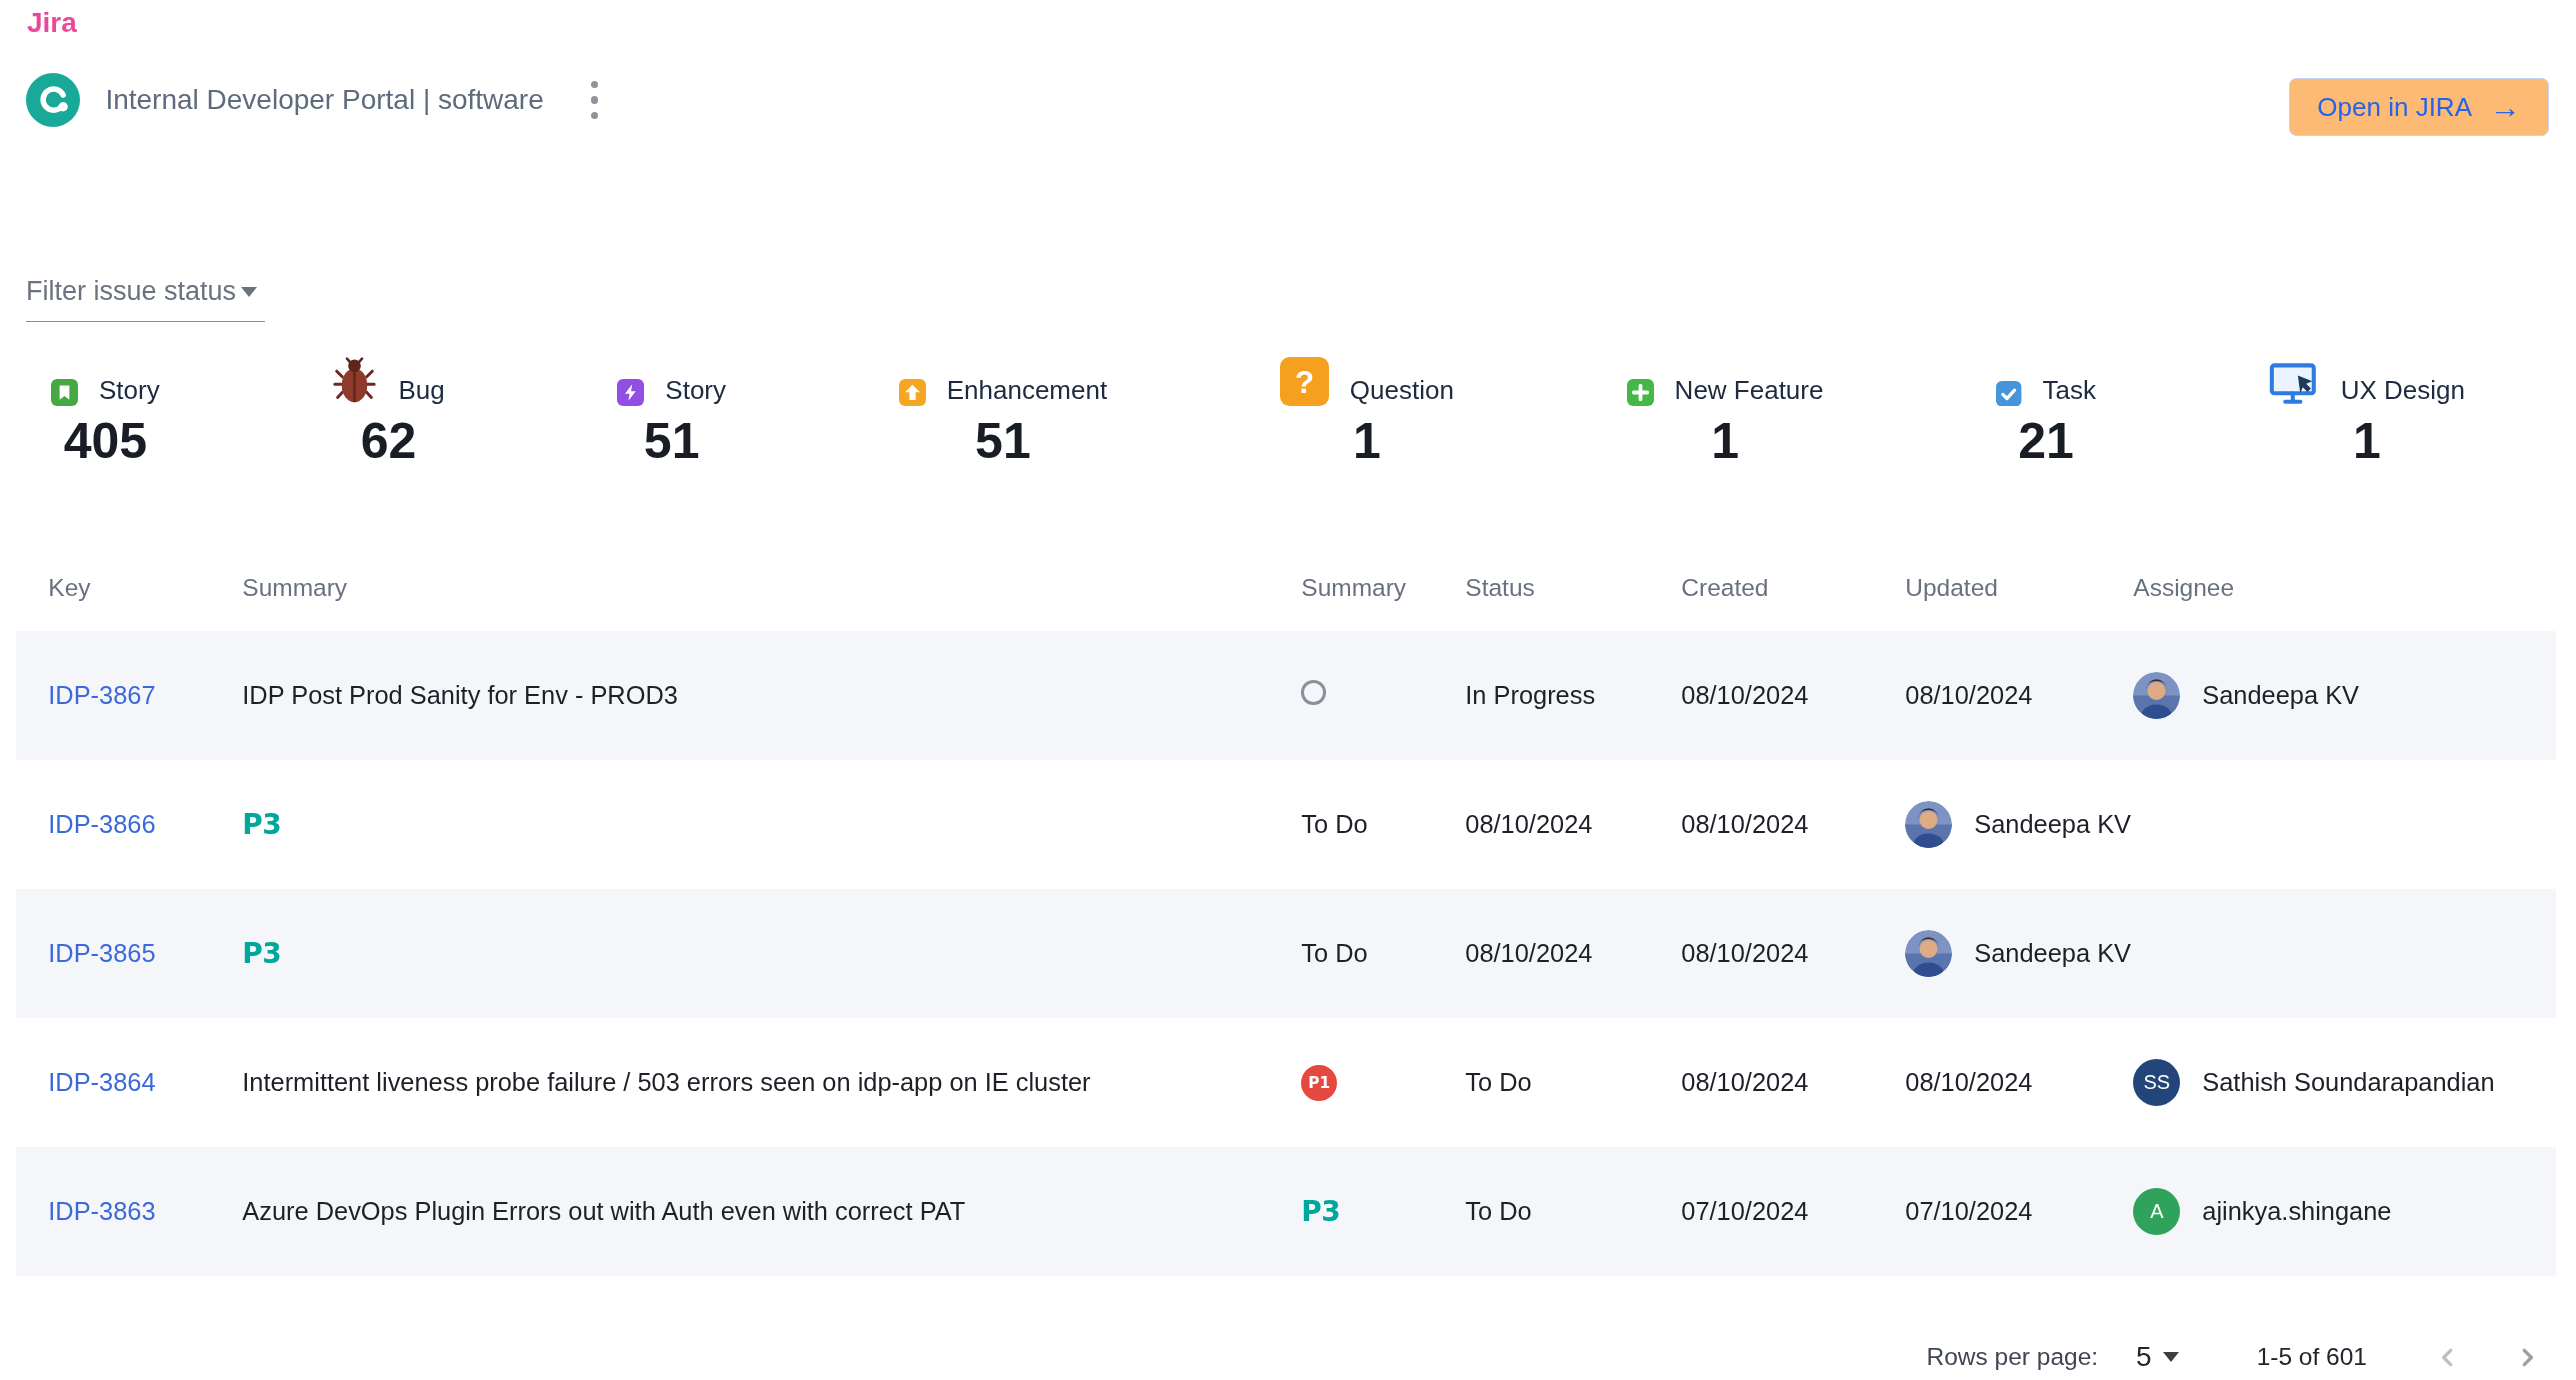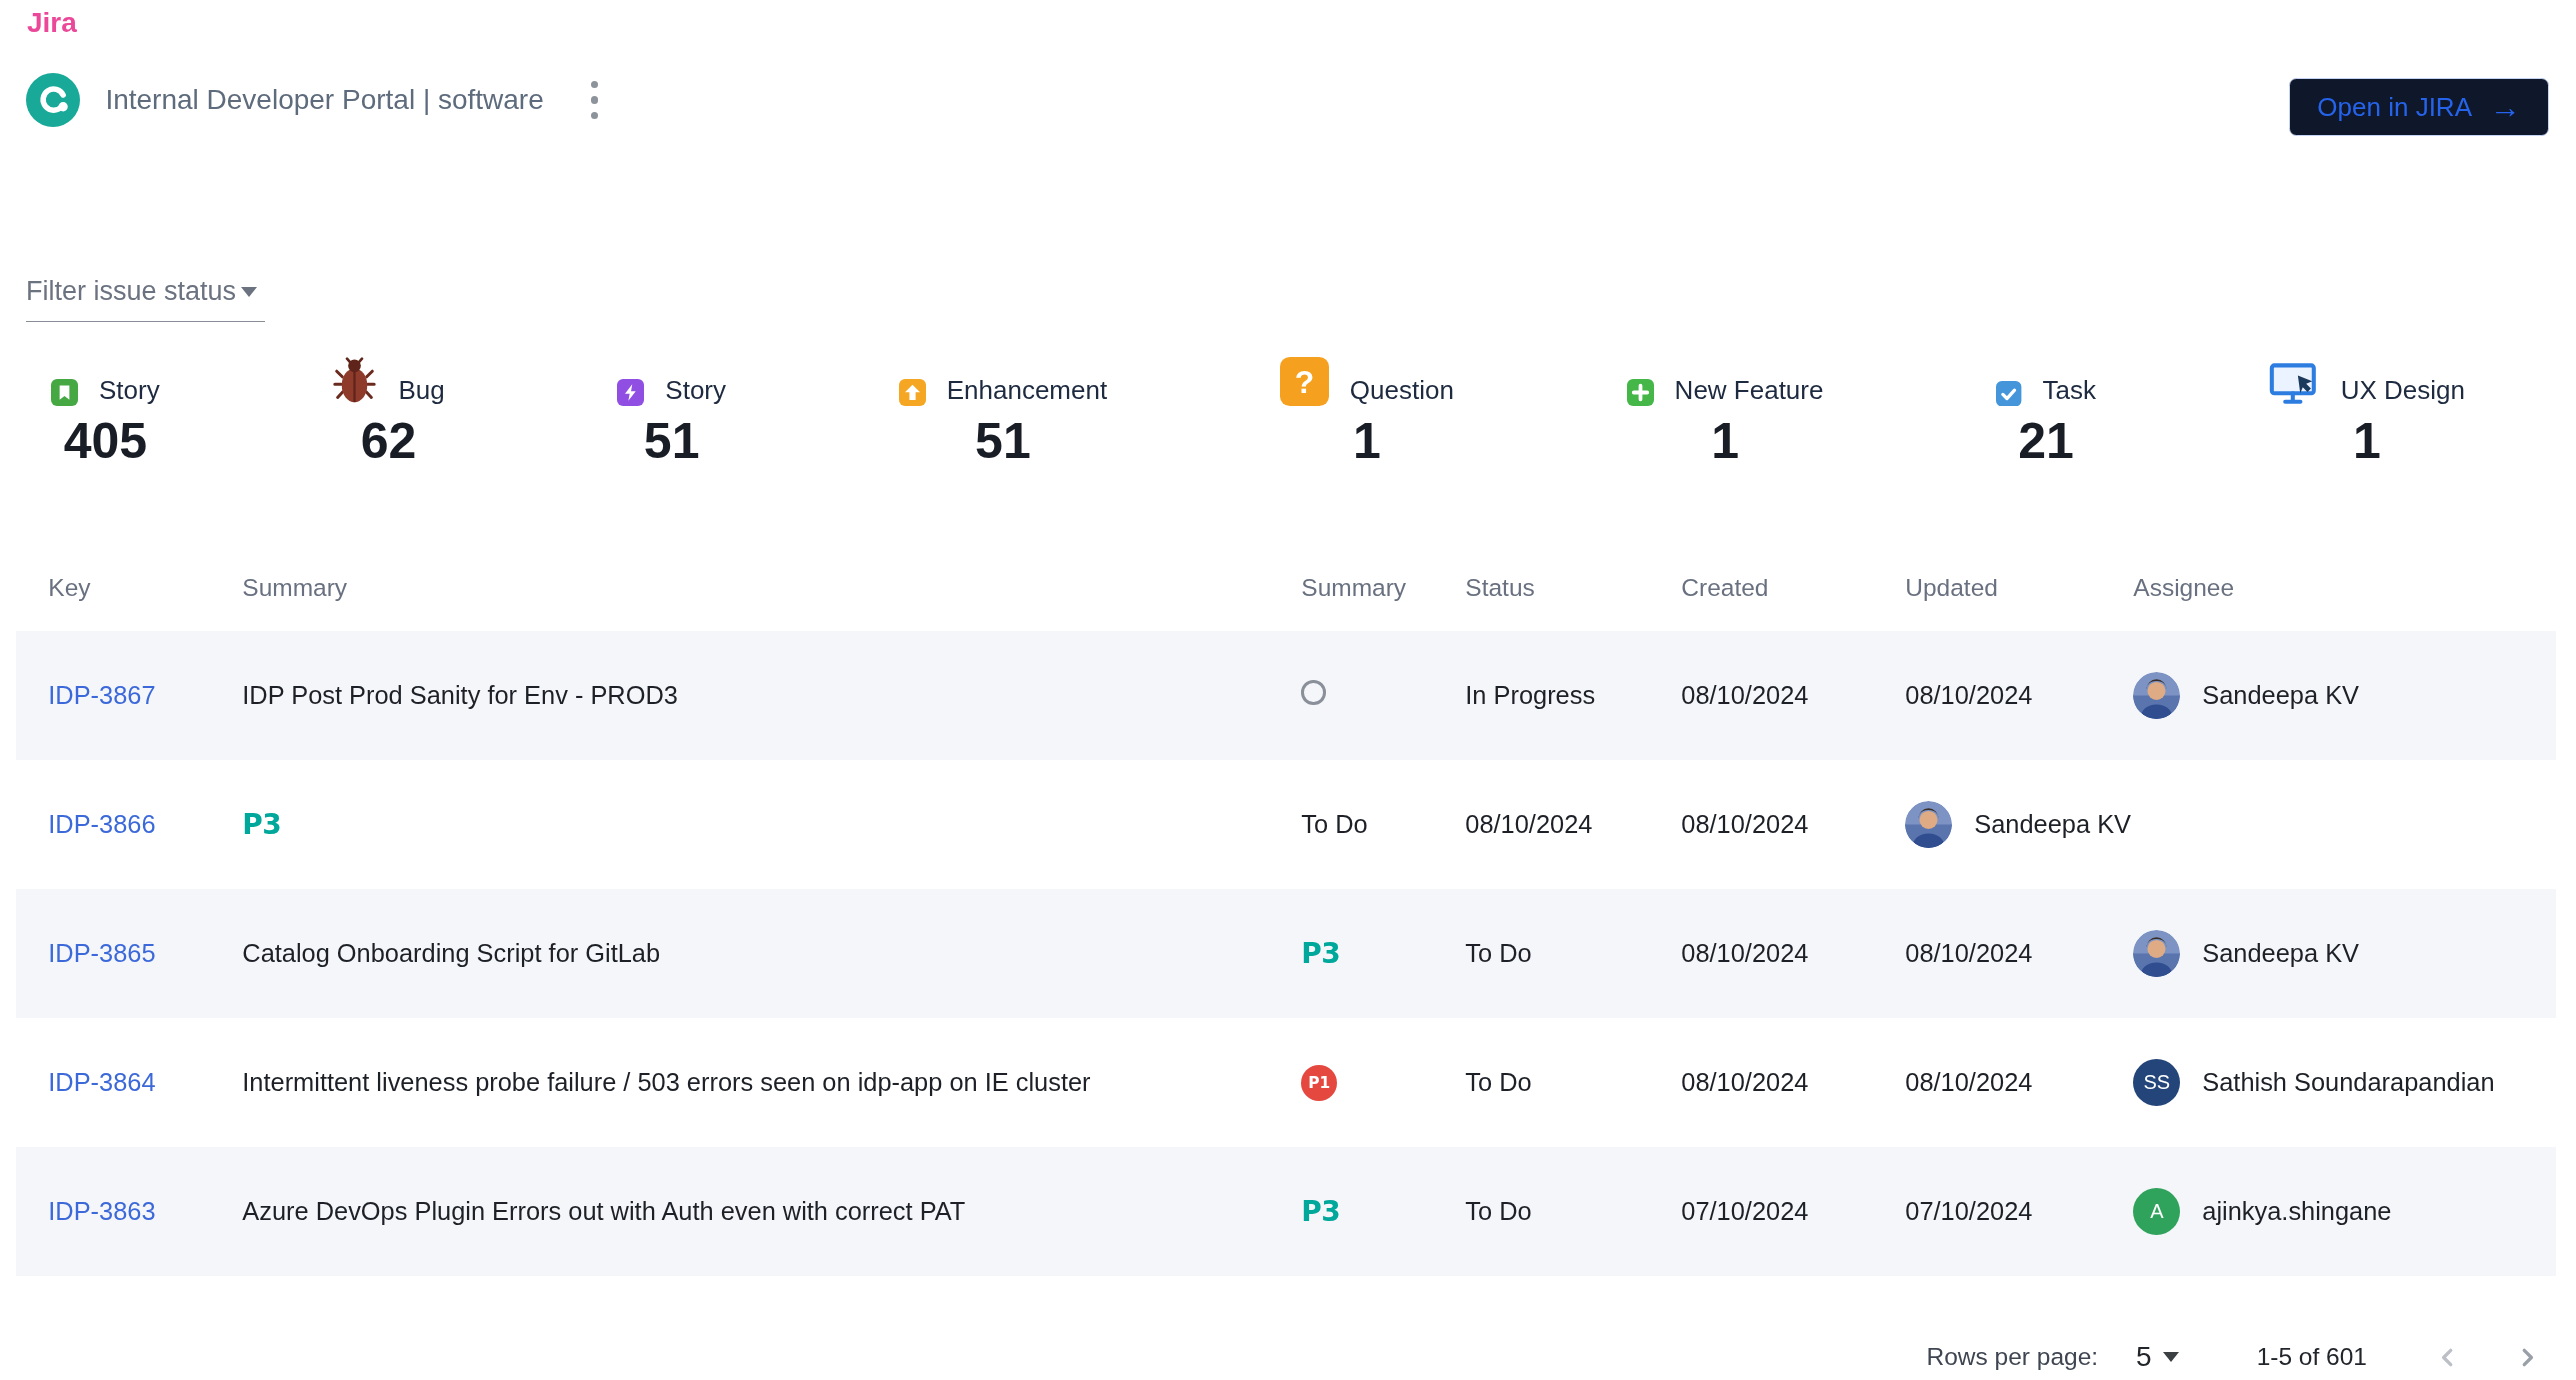--- a/index.html
+++ b/index.html
@@ -8,21 +8,21 @@
 
   .page-title { position: absolute; left: 27px; top: 7.3px; font-size: 28px; font-weight: 700; color: #ec4899; }
 
   .entity-row { position: absolute; left: 26px; top: 73px; display: flex; align-items: center; }
   .logo { width: 54px; height: 54px; display: inline-flex; flex: none; }
   .entity-name { margin-left: 25.4px; font-size: 28px; color: #5d6b7c; }
   .kebab { margin-left: 40px; display: flex; flex-direction: column; gap: 8.2px; padding: 7.3px; cursor: pointer; }
   .kebab i { width: 7.3px; height: 7.3px; border-radius: 50%; background: #8d939b; }
 
   .open-btn { position: absolute; right: 27px; top: 78px; height: 58px; padding: 0 27px; display: flex; align-items: center; gap: 18px;
-    background: #0f172a; border: 1.8px solid #c5d4f4; border-radius: 7.3px; color: #2563eb; font-size: 26px; font-family: inherit; cursor: pointer; }
+    background: #fdba74; border: 1.8px solid #c5d4f4; border-radius: 7.3px; color: #2563eb; font-size: 26px; font-family: inherit; cursor: pointer; }
   .btn-arrow { font-size: 31px; line-height: 1; }
 
   .filter { position: absolute; left: 26px; top: 276px; width: 239px; padding-bottom: 13.6px; border-bottom: 1.8px solid #878e98;
     color: #6b7280; font-size: 27px; display: flex; align-items: center; cursor: pointer; }
   .caret { width: 0; height: 0; border-left: 8.2px solid transparent; border-right: 8.2px solid transparent; border-top: 10px solid #6b7280;
     margin-left: 5.4px; display: inline-block; }
   .caret.dark { border-top-color: #3c4043; margin-left: 11px; }
 
   .counters { position: absolute; left: 0; right: 0; top: 343px; padding: 0 111px 0 51px; display: flex; justify-content: space-between; align-items: flex-start; }
   .counter { display: flex; flex-direction: column; align-items: center; }
@@ -252,21 +252,20 @@
                   <path d="M15 19a11 11 0 0 1 22 0c0-2-1.5-9-11-9s-11 7-11 9z" fill="#3a2e28"></path>
                   <path d="M8 52c0-10 8-16 18-16s18 6 18 16z" fill="#2f4d8f"></path>
                 </g>
               </svg>
             </span>
       <span>Sandeepa KV</span>
     </span>
   </div>
         <div class="trow striped">
     <span class="cell key">IDP-3865</span>
-    <span class="cell">Catalog Onboarding Script for GitLab</span>
     <span class="cell pri"><span class="pri-text" style="color:#00A79B">P3</span></span>
     <span class="cell">To Do</span>
     <span class="cell">08/10/2024</span>
     <span class="cell">08/10/2024</span>
     <span class="cell assignee">
       <span class="avatar">
               <svg viewBox="0 0 52 52" width="47" height="47">
                 <defs>
                   <clipPath id="avclip2">
                     <circle cx="26" cy="26" r="26"></circle>

